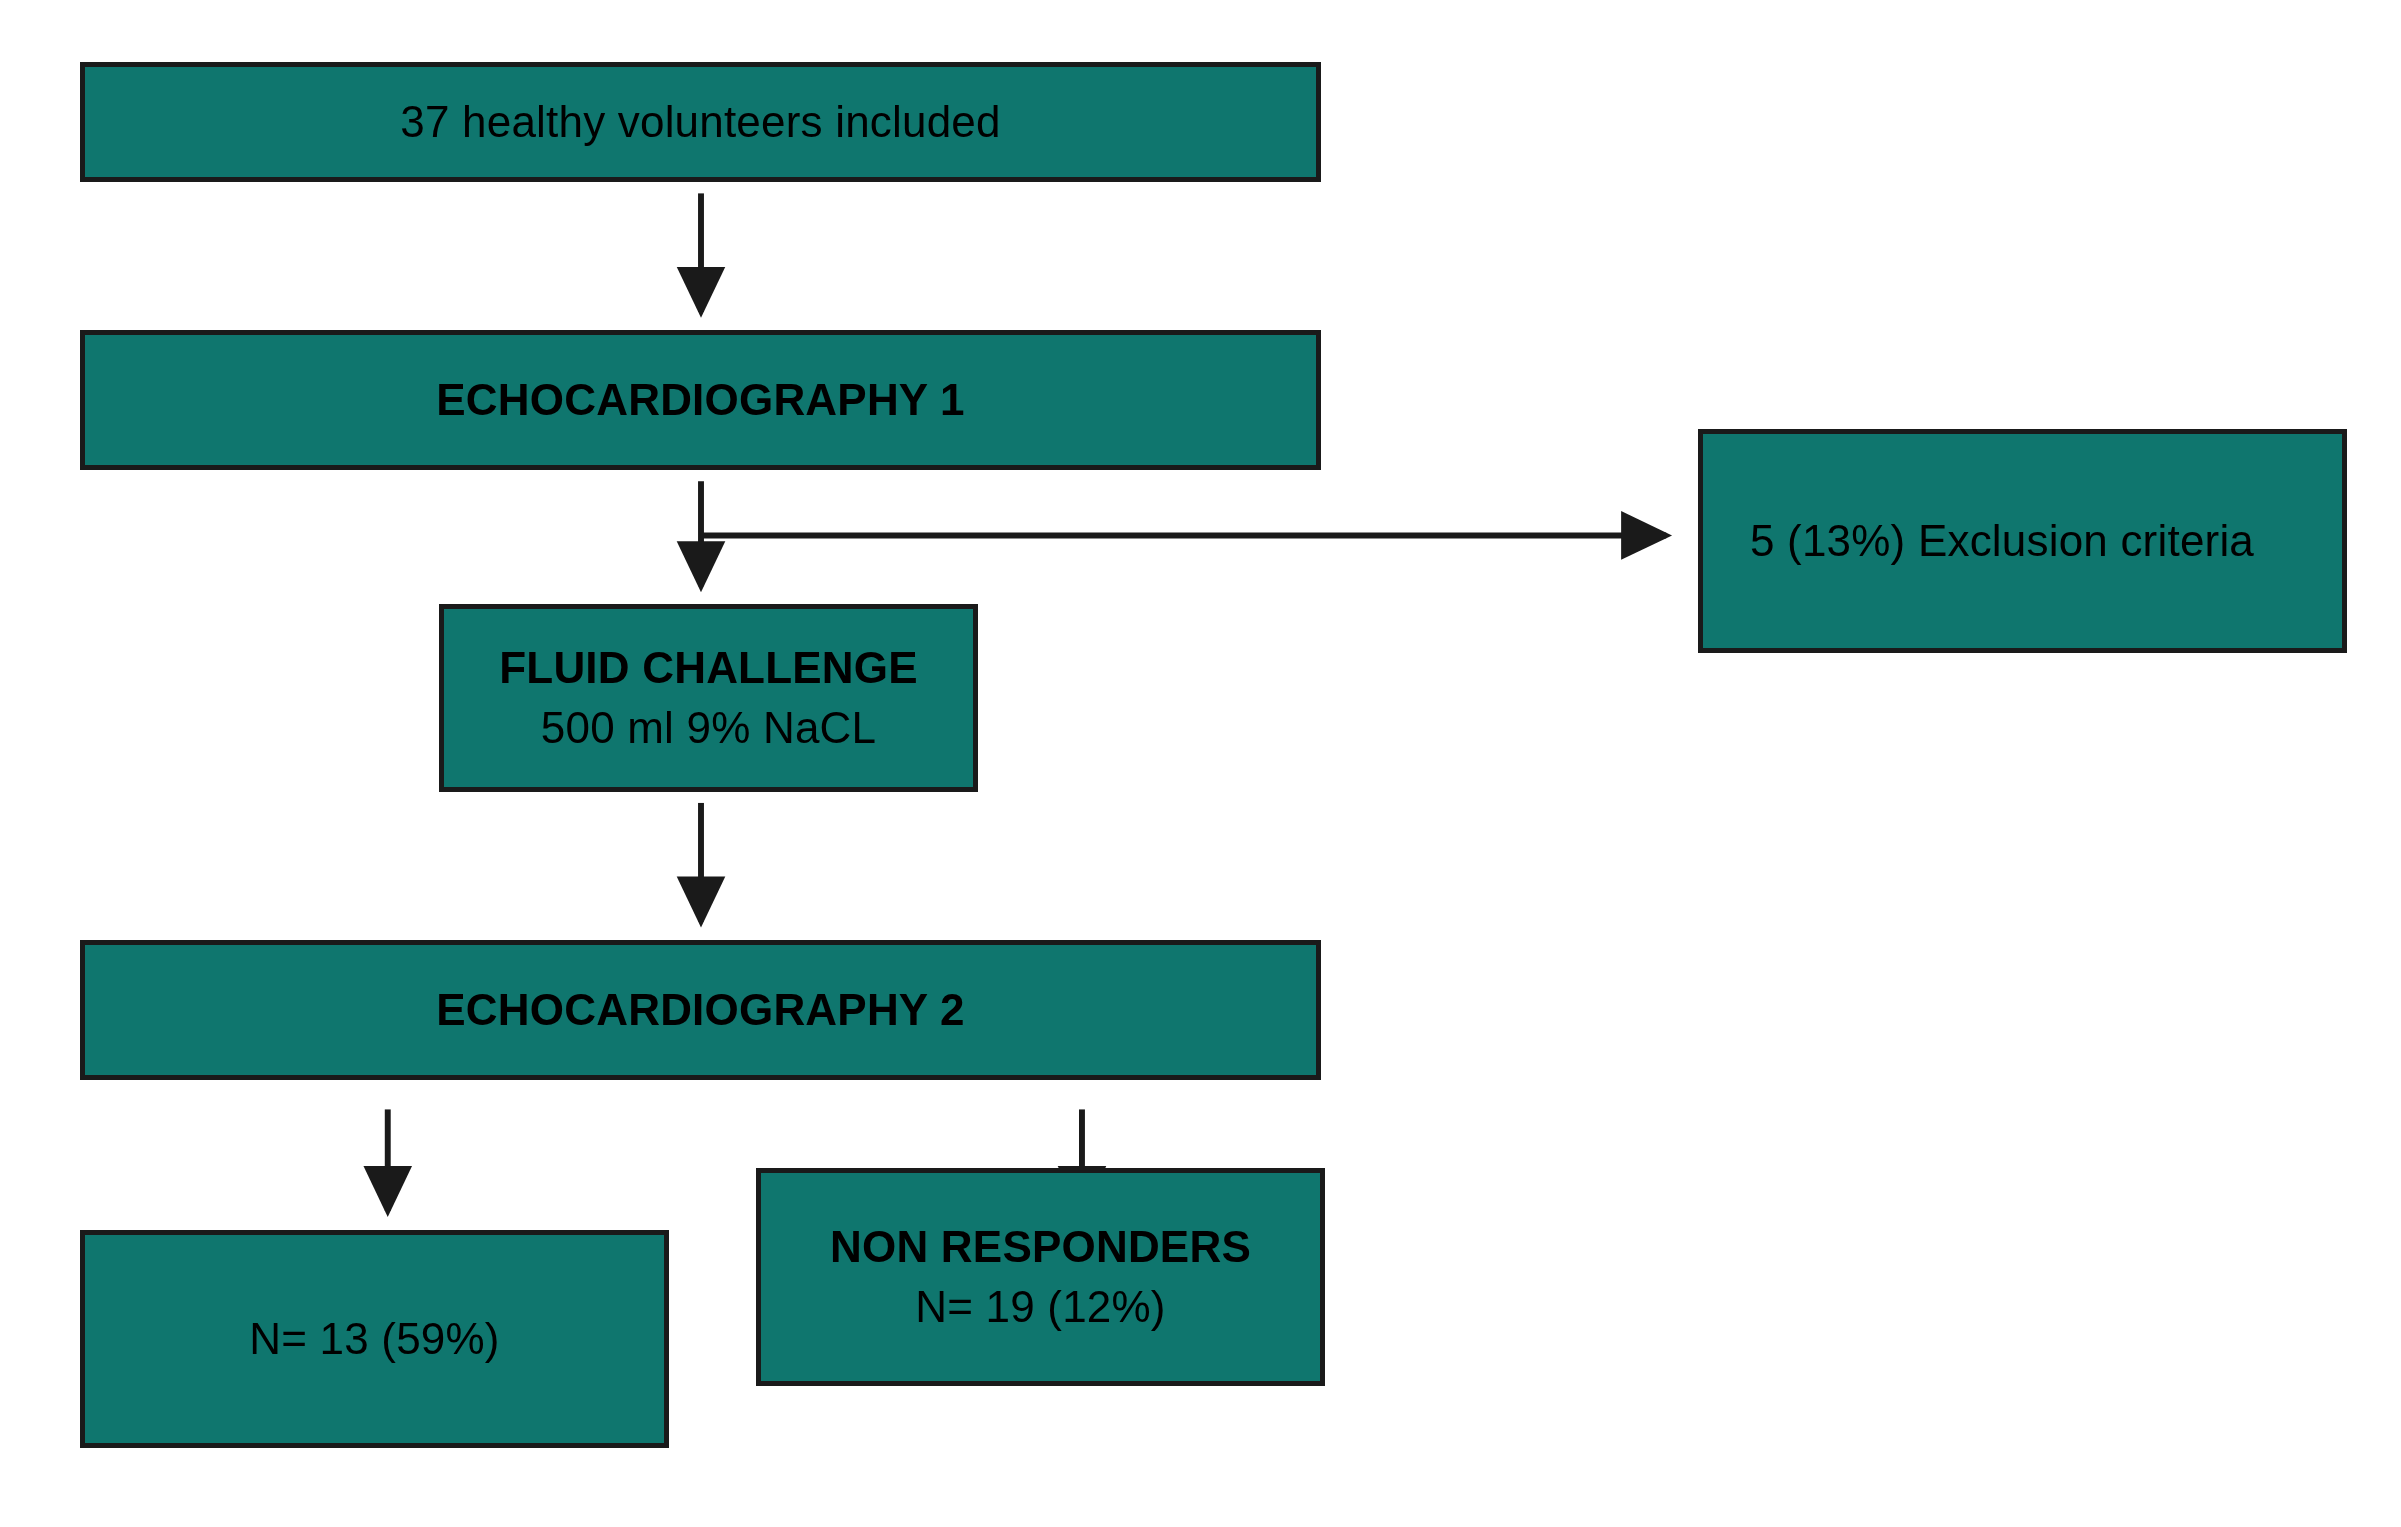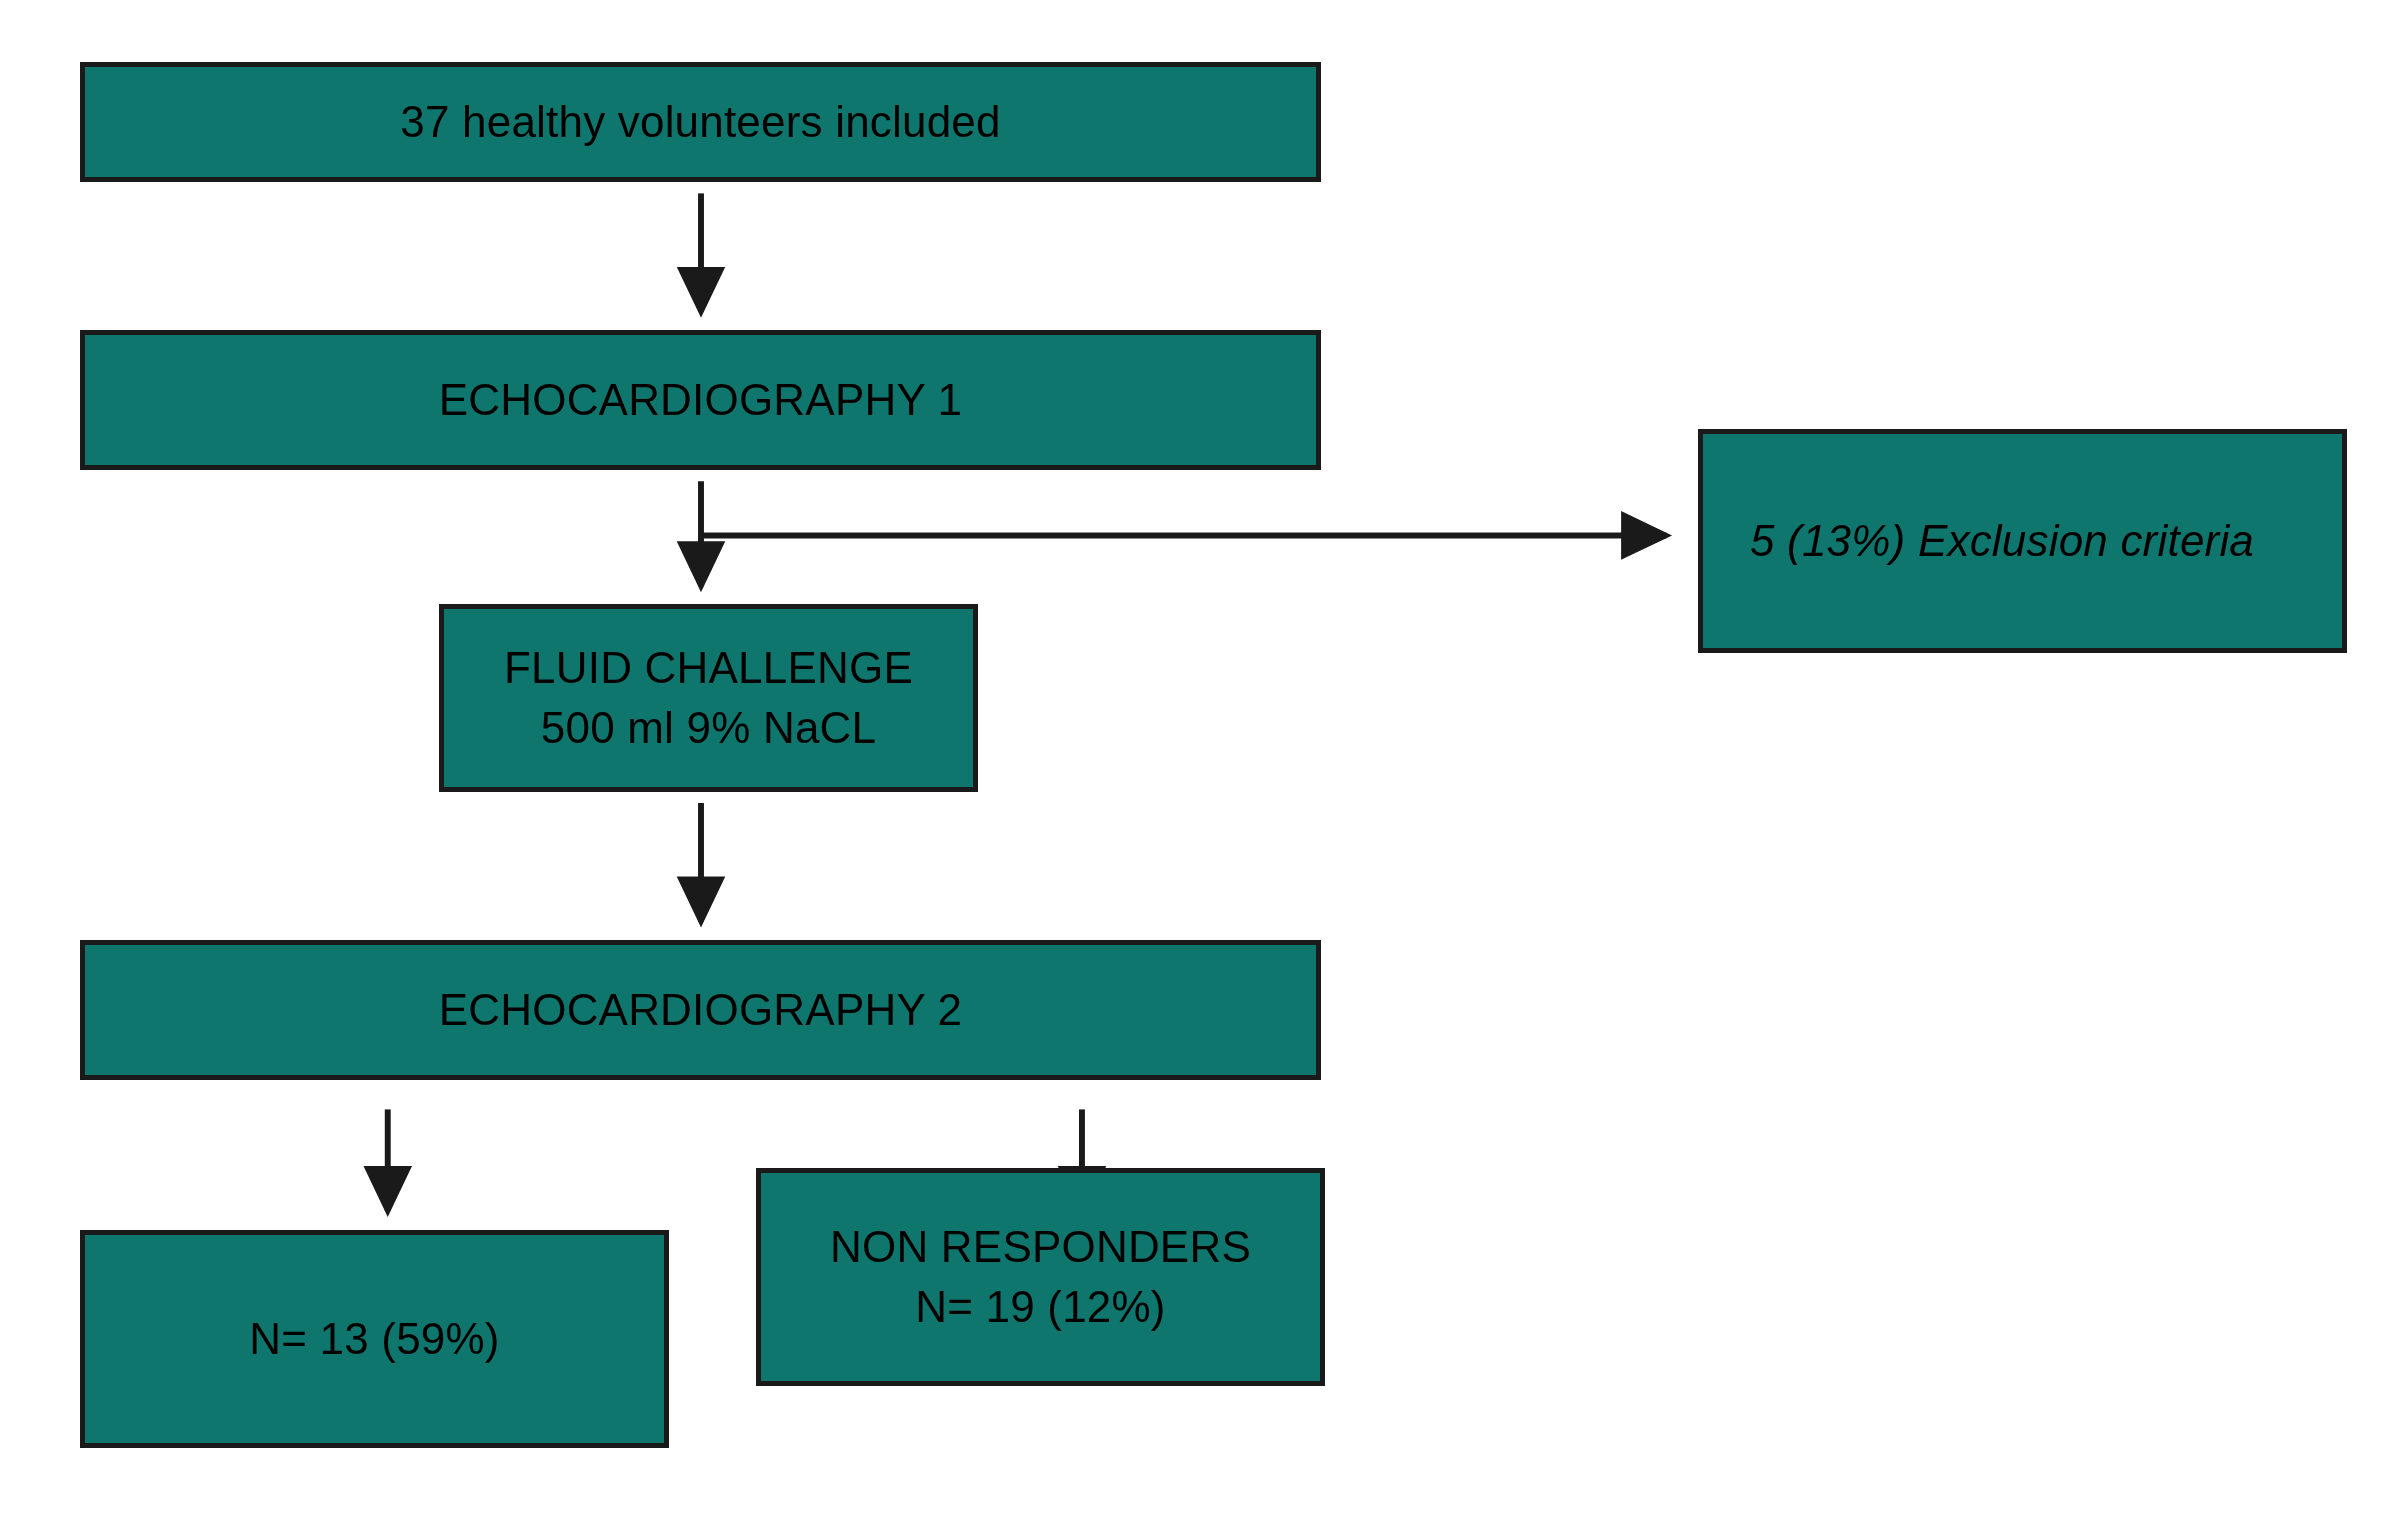--- a/index.html
+++ b/index.html
@@ -27,24 +27,23 @@
     display: flex;
     flex-direction: column;
     align-items: center;
     justify-content: center;
     text-align: center;
   }
   .node.left-align {
     align-items: flex-start;
     text-align: center;
     padding-left: 47px;
-    font-style: italic;
   }
   .line-bold {
-    font-weight: normal;
+    font-weight: bold;
     font-size: 44px;
     letter-spacing: 0.2px;
     line-height: 1.18;
     white-space: nowrap;
   }
   .line-regular {
     font-weight: normal;
     font-size: 44px;
     letter-spacing: 0.2px;
     line-height: 1.18;

